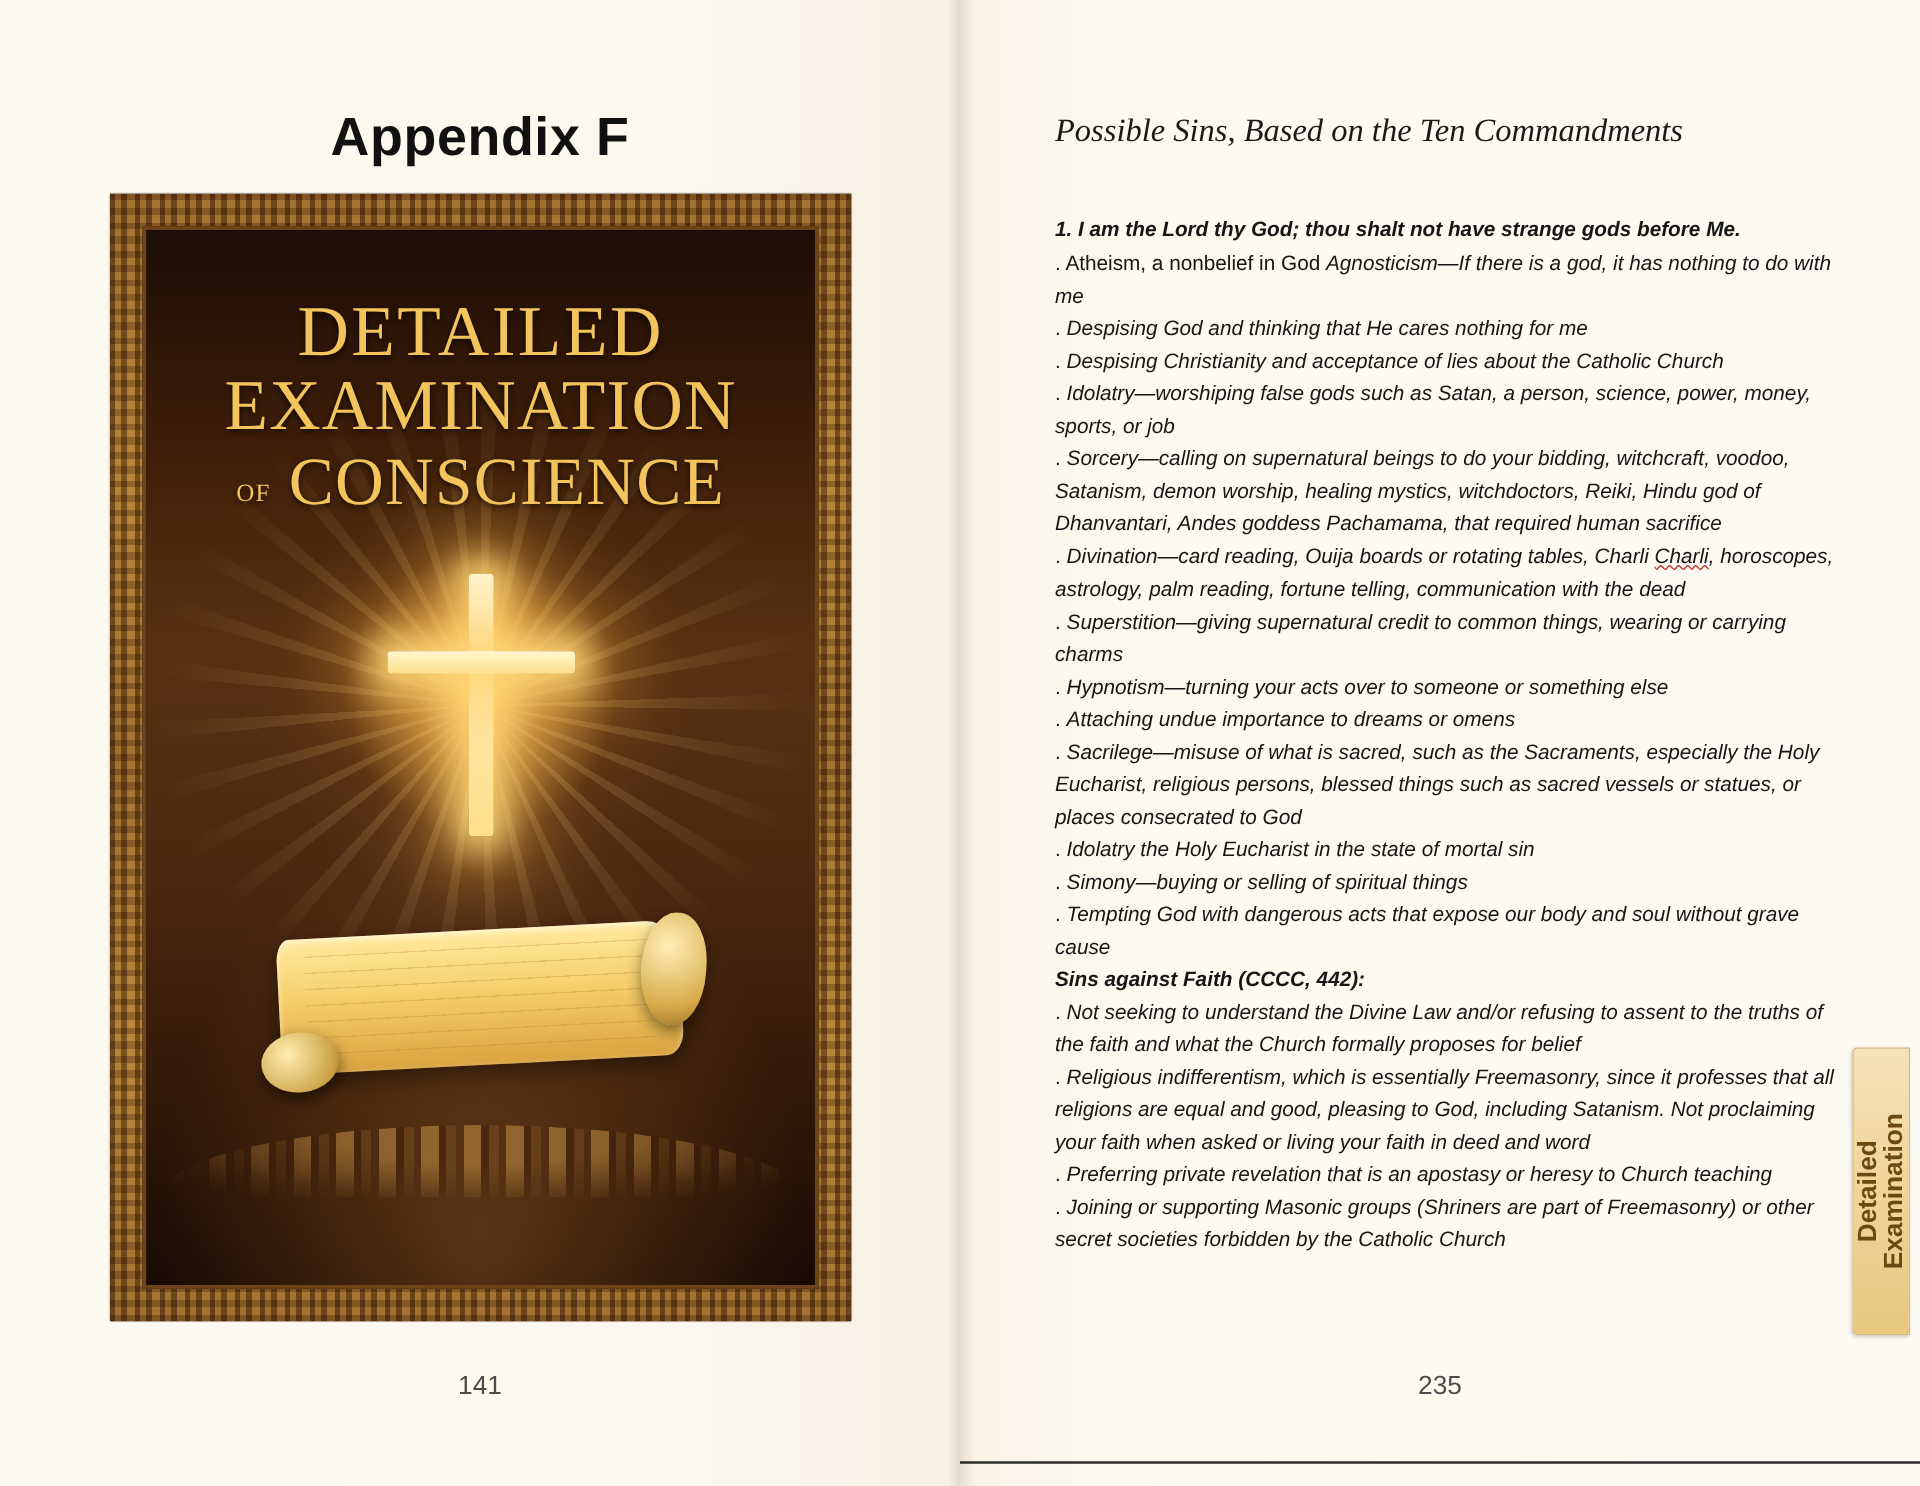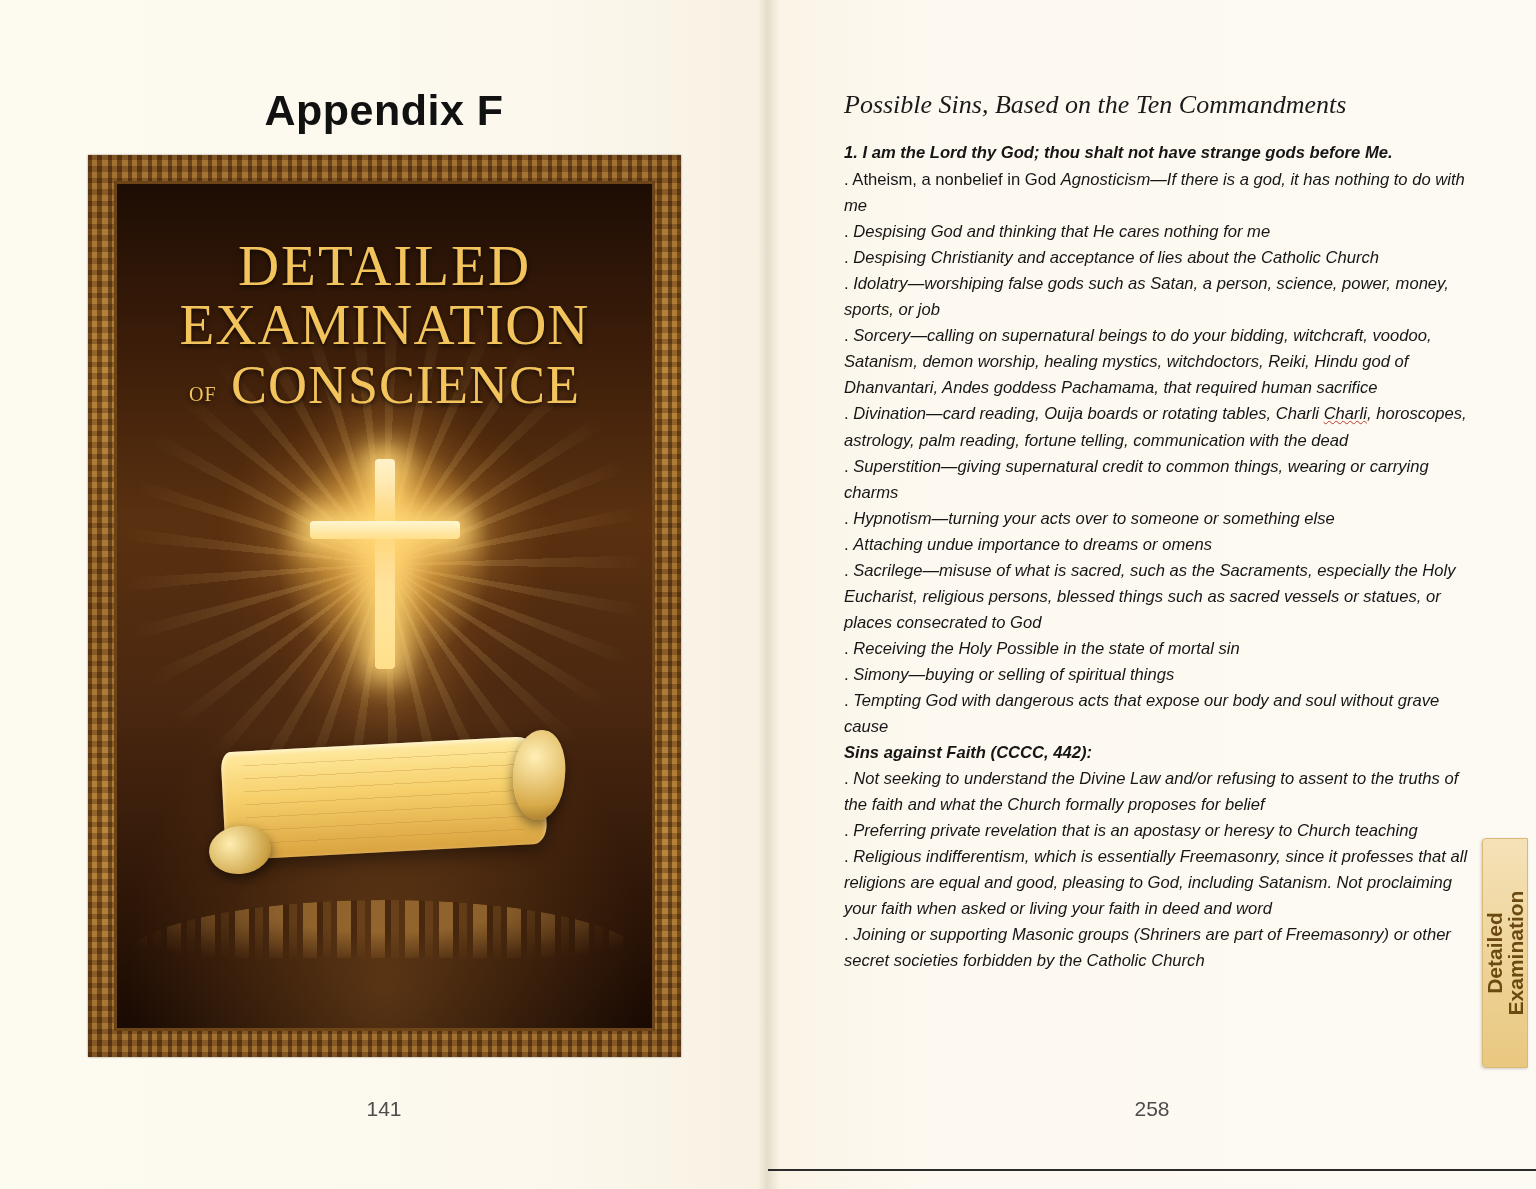--- a/index.html
+++ b/index.html
@@ -249,20 +249,21 @@
     top: 140px;
     width: 636px;
     font-size: 16.6px;
     line-height: 1.57;
     color: #161616;
   }
   .cmd-heading {
     font-weight: bold;
     font-style: italic;
     margin-bottom: 1px;
+    margin-top: 31px;
   }
   .sub-heading {
     font-weight: bold;
     font-style: italic;
   }
   .sin-line {
     font-style: italic;
   }
   .sin-line .lead {
     font-style: normal;
@@ -364,37 +365,37 @@
       <div class="sin-line"><span class="lead">. </span><span class="nonitalic">Atheism, a nonbelief in God </span><span>Agnosticism—If there is a god, it has nothing to do with me</span></div>
       <div class="sin-line"><span class="lead">. </span><span>Despising God and thinking that He cares nothing for me</span></div>
       <div class="sin-line"><span class="lead">. </span><span>Despising Christianity and acceptance of lies about the Catholic Church</span></div>
       <div class="sin-line"><span class="lead">. </span><span>Idolatry—worshiping false gods such as Satan, a person, science, power, money, sports, or job</span></div>
       <div class="sin-line"><span class="lead">. </span><span>Sorcery—calling on supernatural beings to do your bidding, witchcraft, voodoo, Satanism, demon worship, healing mystics, witchdoctors, Reiki, Hindu god of Dhanvantari, Andes goddess Pachamama, that required human sacrifice</span></div>
       <div class="sin-line"><span class="lead">. </span><span>Divination—card reading, Ouija boards or rotating tables, Charli <span class="squiggle">Charli</span>, horoscopes, astrology, palm reading, fortune telling, communication with the dead</span></div>
       <div class="sin-line"><span class="lead">. </span><span>Superstition—giving supernatural credit to common things, wearing or carrying charms</span></div>
       <div class="sin-line"><span class="lead">. </span><span>Hypnotism—turning your acts over to someone or something else</span></div>
       <div class="sin-line"><span class="lead">. </span><span>Attaching undue importance to dreams or omens</span></div>
       <div class="sin-line"><span class="lead">. </span><span>Sacrilege—misuse of what is sacred, such as the Sacraments, especially the Holy Eucharist, religious persons, blessed things such as sacred vessels or statues, or places consecrated to God</span></div>
-      <div class="sin-line"><span class="lead">. </span><span>Receiving the Holy Possible in the state of mortal sin</span></div>
+      <div class="sin-line"><span class="lead">. </span><span>Idolatry the Holy Eucharist in the state of mortal sin</span></div>
       <div class="sin-line"><span class="lead">. </span><span>Simony—buying or selling of spiritual things</span></div>
       <div class="sin-line"><span class="lead">. </span><span>Tempting God with dangerous acts that expose our body and soul without grave cause</span></div>
 
       <div class="sub-heading">Sins against Faith (CCCC, 442):</div>
 
       <div class="sin-line"><span class="lead">. </span><span>Not seeking to understand the Divine Law and/or refusing to assent to the truths of the faith and what the Church formally proposes for belief</span></div>
+      <div class="sin-line"><span class="lead">. </span><span>Religious indifferentism, which is essentially Freemasonry, since it professes that all religions are equal and good, pleasing to God, including Satanism. Not proclaiming your faith when asked or living your faith in deed and word</span></div>
       <div class="sin-line"><span class="lead">. </span><span>Preferring private revelation that is an apostasy or heresy to Church teaching</span></div>
-      <div class="sin-line"><span class="lead">. </span><span>Religious indifferentism, which is essentially Freemasonry, since it professes that all religions are equal and good, pleasing to God, including Satanism. Not proclaiming your faith when asked or living your faith in deed and word</span></div>
       <div class="sin-line"><span class="lead">. </span><span>Joining or supporting Masonic groups (Shriners are part of Freemasonry) or other secret societies forbidden by the Catholic Church</span></div>
     </div>
 
     <div class="tab">
       <div class="tab-label">
         <span>Detailed</span>
         <span>Examination</span>
       </div>
     </div>
 
-    <div class="page-number">258</div>
+    <div class="page-number">235</div>
   </div>
 
   <div class="gutter-shadow"></div>
   <div class="bottom-rule"></div>
 </div>
 
 </body></html>

